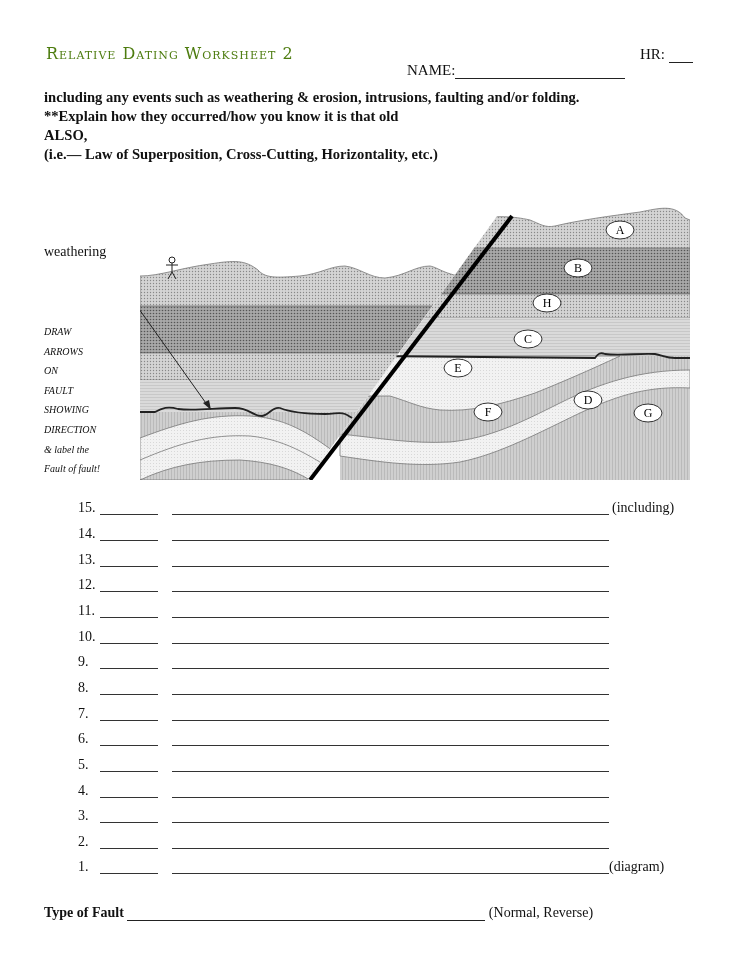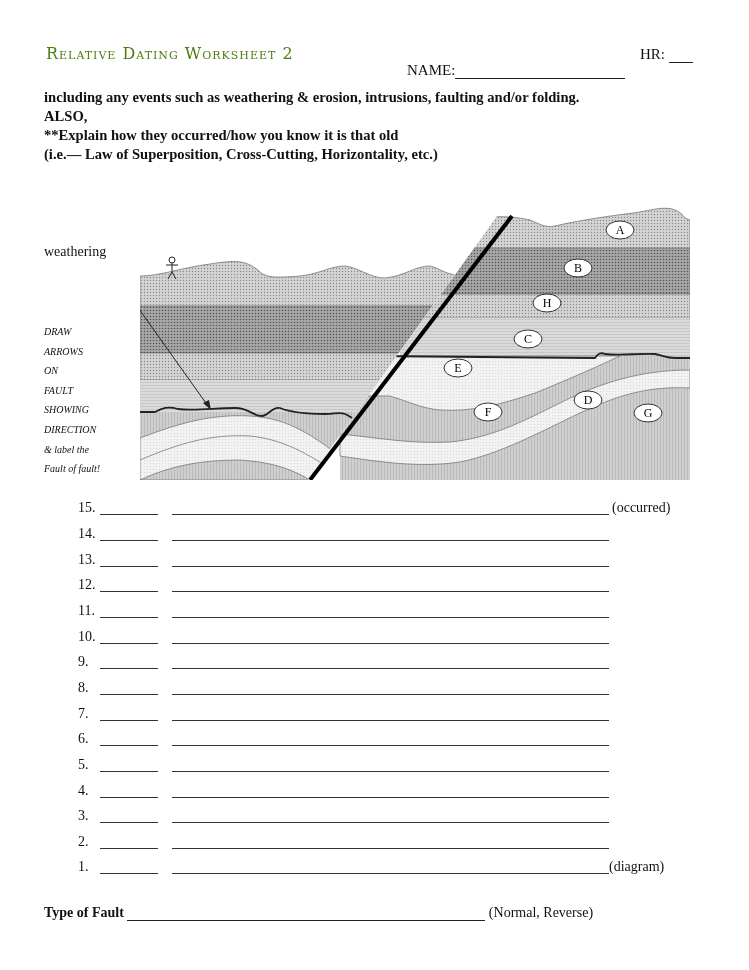--- a/index.html
+++ b/index.html
@@ -30,22 +30,22 @@
 <div class="abs title">Relative Dating Worksheet 2</div>
 <div class="abs name-lbl">
   <span>NAME:</span><span class="uline" style="width:170px"></span>
 </div>
 <div class="abs hr-lbl">
   <span>HR:</span> <span class="uline" style="width:24px"></span>
 </div>
 
 <div class="abs instr">
   <div>including any events such as weathering &amp; erosion,  intrusions, faulting and/or  folding.</div>
+  <div>**Explain how they occurred/how you know it is that old</div>
   <div>ALSO,</div>
-  <div>**Explain how they occurred/how you know it is that old</div>
   <div>(i.e.— Law of Superposition, Cross-Cutting, Horizontality, etc.)</div>
 </div>
 
 <div class="abs side-label" style="left:44px;top:244px;">weathering</div>
 <div class="abs side-italic">
   <div>DRAW</div>
   <div>ARROWS</div>
   <div>ON</div>
   <div>FAULT</div>
   <div>SHOWING</div>
@@ -172,21 +172,21 @@
         <text x="508" y="219">G</text>
       </g>
   </g>
 </svg>
 
 <div>
   <div class="row" style="top:500px">
       <span class="num">15.</span>
       <span class="short"></span>
       <span class="long"></span>
-      <span class="note" style="left:534px">(occurred)</span>
+      <span class="note" style="left:534px">(including)</span>
     </div>
   <div class="row" style="top:526px">
       <span class="num">14.</span>
       <span class="short"></span>
       <span class="long"></span>
     </div>
   <div class="row" style="top:552px">
       <span class="num">13.</span>
       <span class="short"></span>
       <span class="long"></span>

